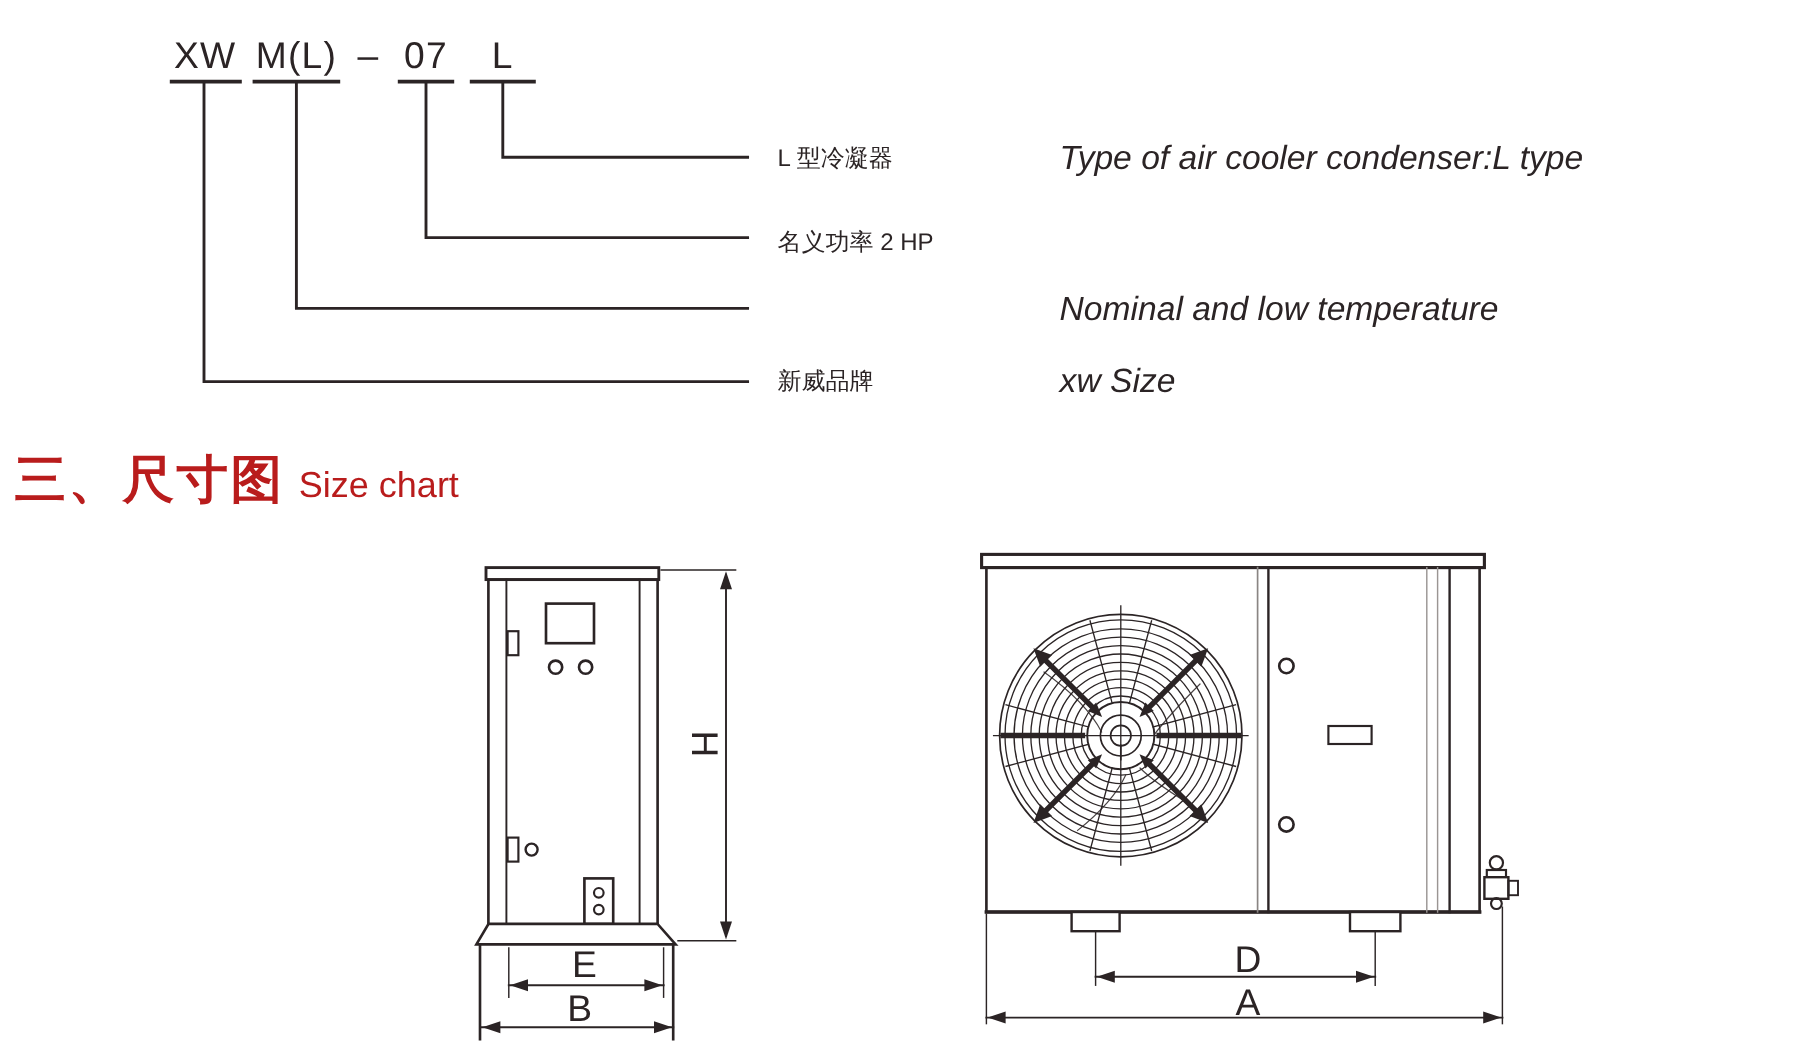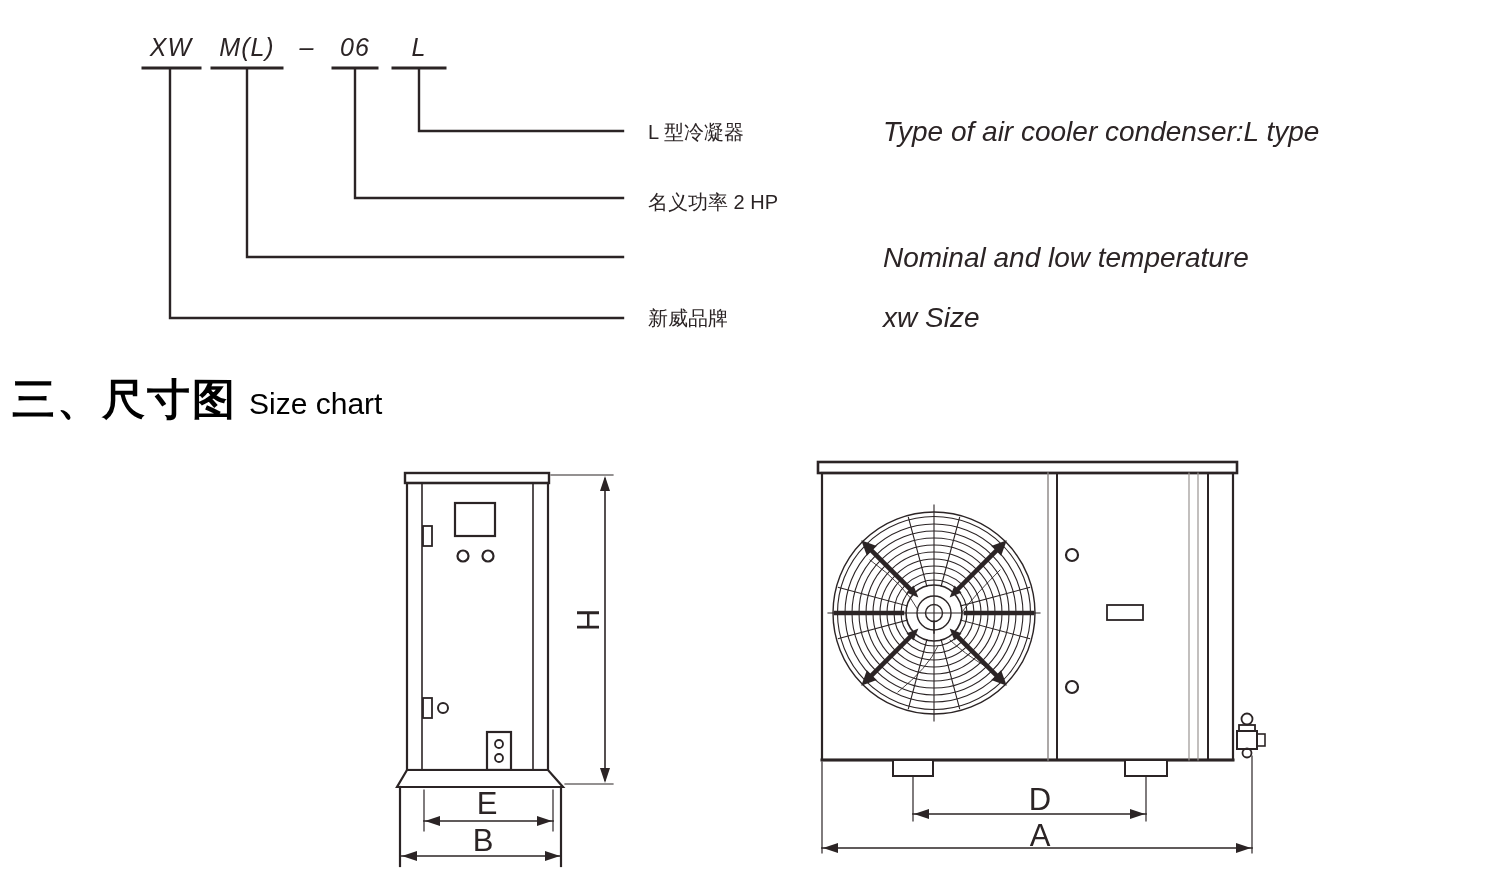--- a/index.html
+++ b/index.html
@@ -1,20 +1,20 @@
 <!DOCTYPE html>
 <html><head>
 <meta charset="utf-8">
 <style>
   html,body{margin:0;padding:0;background:#ffffff;}
   .page{position:relative;width:1500px;height:880px;background:#ffffff;overflow:hidden;
         font-family:"Liberation Sans", sans-serif;color:#2B2425;}
   svg.linework{position:absolute;left:0;top:0;}
   .code-part{position:absolute;top:47px;transform:translate(-50%,-50%);
-             font-size:25px;letter-spacing:1px;color:#2B2425;white-space:nowrap;font-style:italic;}
+             font-size:31px;letter-spacing:1px;color:#2B2425;white-space:nowrap;}
   .legend-cn{position:absolute;left:648px;transform:translateY(-50%);
              font-size:20px;color:#2B2425;white-space:nowrap;}
   .legend-en{position:absolute;left:883px;transform:translateY(-50%);
              font-size:28px;color:#2B2425;white-space:nowrap;font-style:italic;}
   .heading{position:absolute;left:12px;top:371px;display:flex;align-items:baseline;gap:12px;}
   .heading .cn{font-size:43px;font-weight:bold;letter-spacing:2px;}
   .heading .en{font-size:30px;font-weight:500;}
   .dim-label{position:absolute;transform:translate(-50%,-50%);
              font-size:31px;color:#2B2425;white-space:nowrap;}
   .dim-label.rot{transform:translate(-50%,-50%) rotate(90deg);}
@@ -177,31 +177,31 @@
         <path d="M822,848 H1252" stroke-width="1.6"></path>
         <polygon points="823,848 838,843 838,853" fill="#2B2425" stroke="none"></polygon>
         <polygon points="1251,848 1236,843 1236,853" fill="#2B2425" stroke="none"></polygon>
       </g>
     </g>
   </svg>
 
   <div class="code-part" style="left:171px">XW</div>
   <div class="code-part" style="left:247px">M(L)</div>
   <div class="code-part" style="left:307px">–</div>
-  <div class="code-part" style="left:355px">06</div>
+  <div class="code-part" style="left:355px">07</div>
   <div class="code-part" style="left:419px">L</div>
 
   <div class="legend-cn" style="top:132px">L 型冷凝器</div>
   <div class="legend-en" style="top:132px">Type of air cooler condenser:L type</div>
   <div class="legend-cn" style="top:202px">名义功率 2 HP</div>
   <div class="legend-en" style="top:258px">Nominal and low temperature</div>
   <div class="legend-cn" style="top:318px">新威品牌</div>
   <div class="legend-en" style="top:318px">xw Size</div>
 
-  <div class="heading" style="color:#000000">
+  <div class="heading" style="color:#b91c1c">
     <span class="cn">三、尺寸图</span>
     <span class="en">Size chart</span>
   </div>
 
   <div class="dim-label rot" style="left:587px;top:620px">H</div>
   <div class="dim-label" style="left:487px;top:804px">E</div>
   <div class="dim-label" style="left:483px;top:841px">B</div>
   <div class="dim-label" style="left:1040px;top:800px">D</div>
   <div class="dim-label" style="left:1040px;top:836px">A</div>
 

